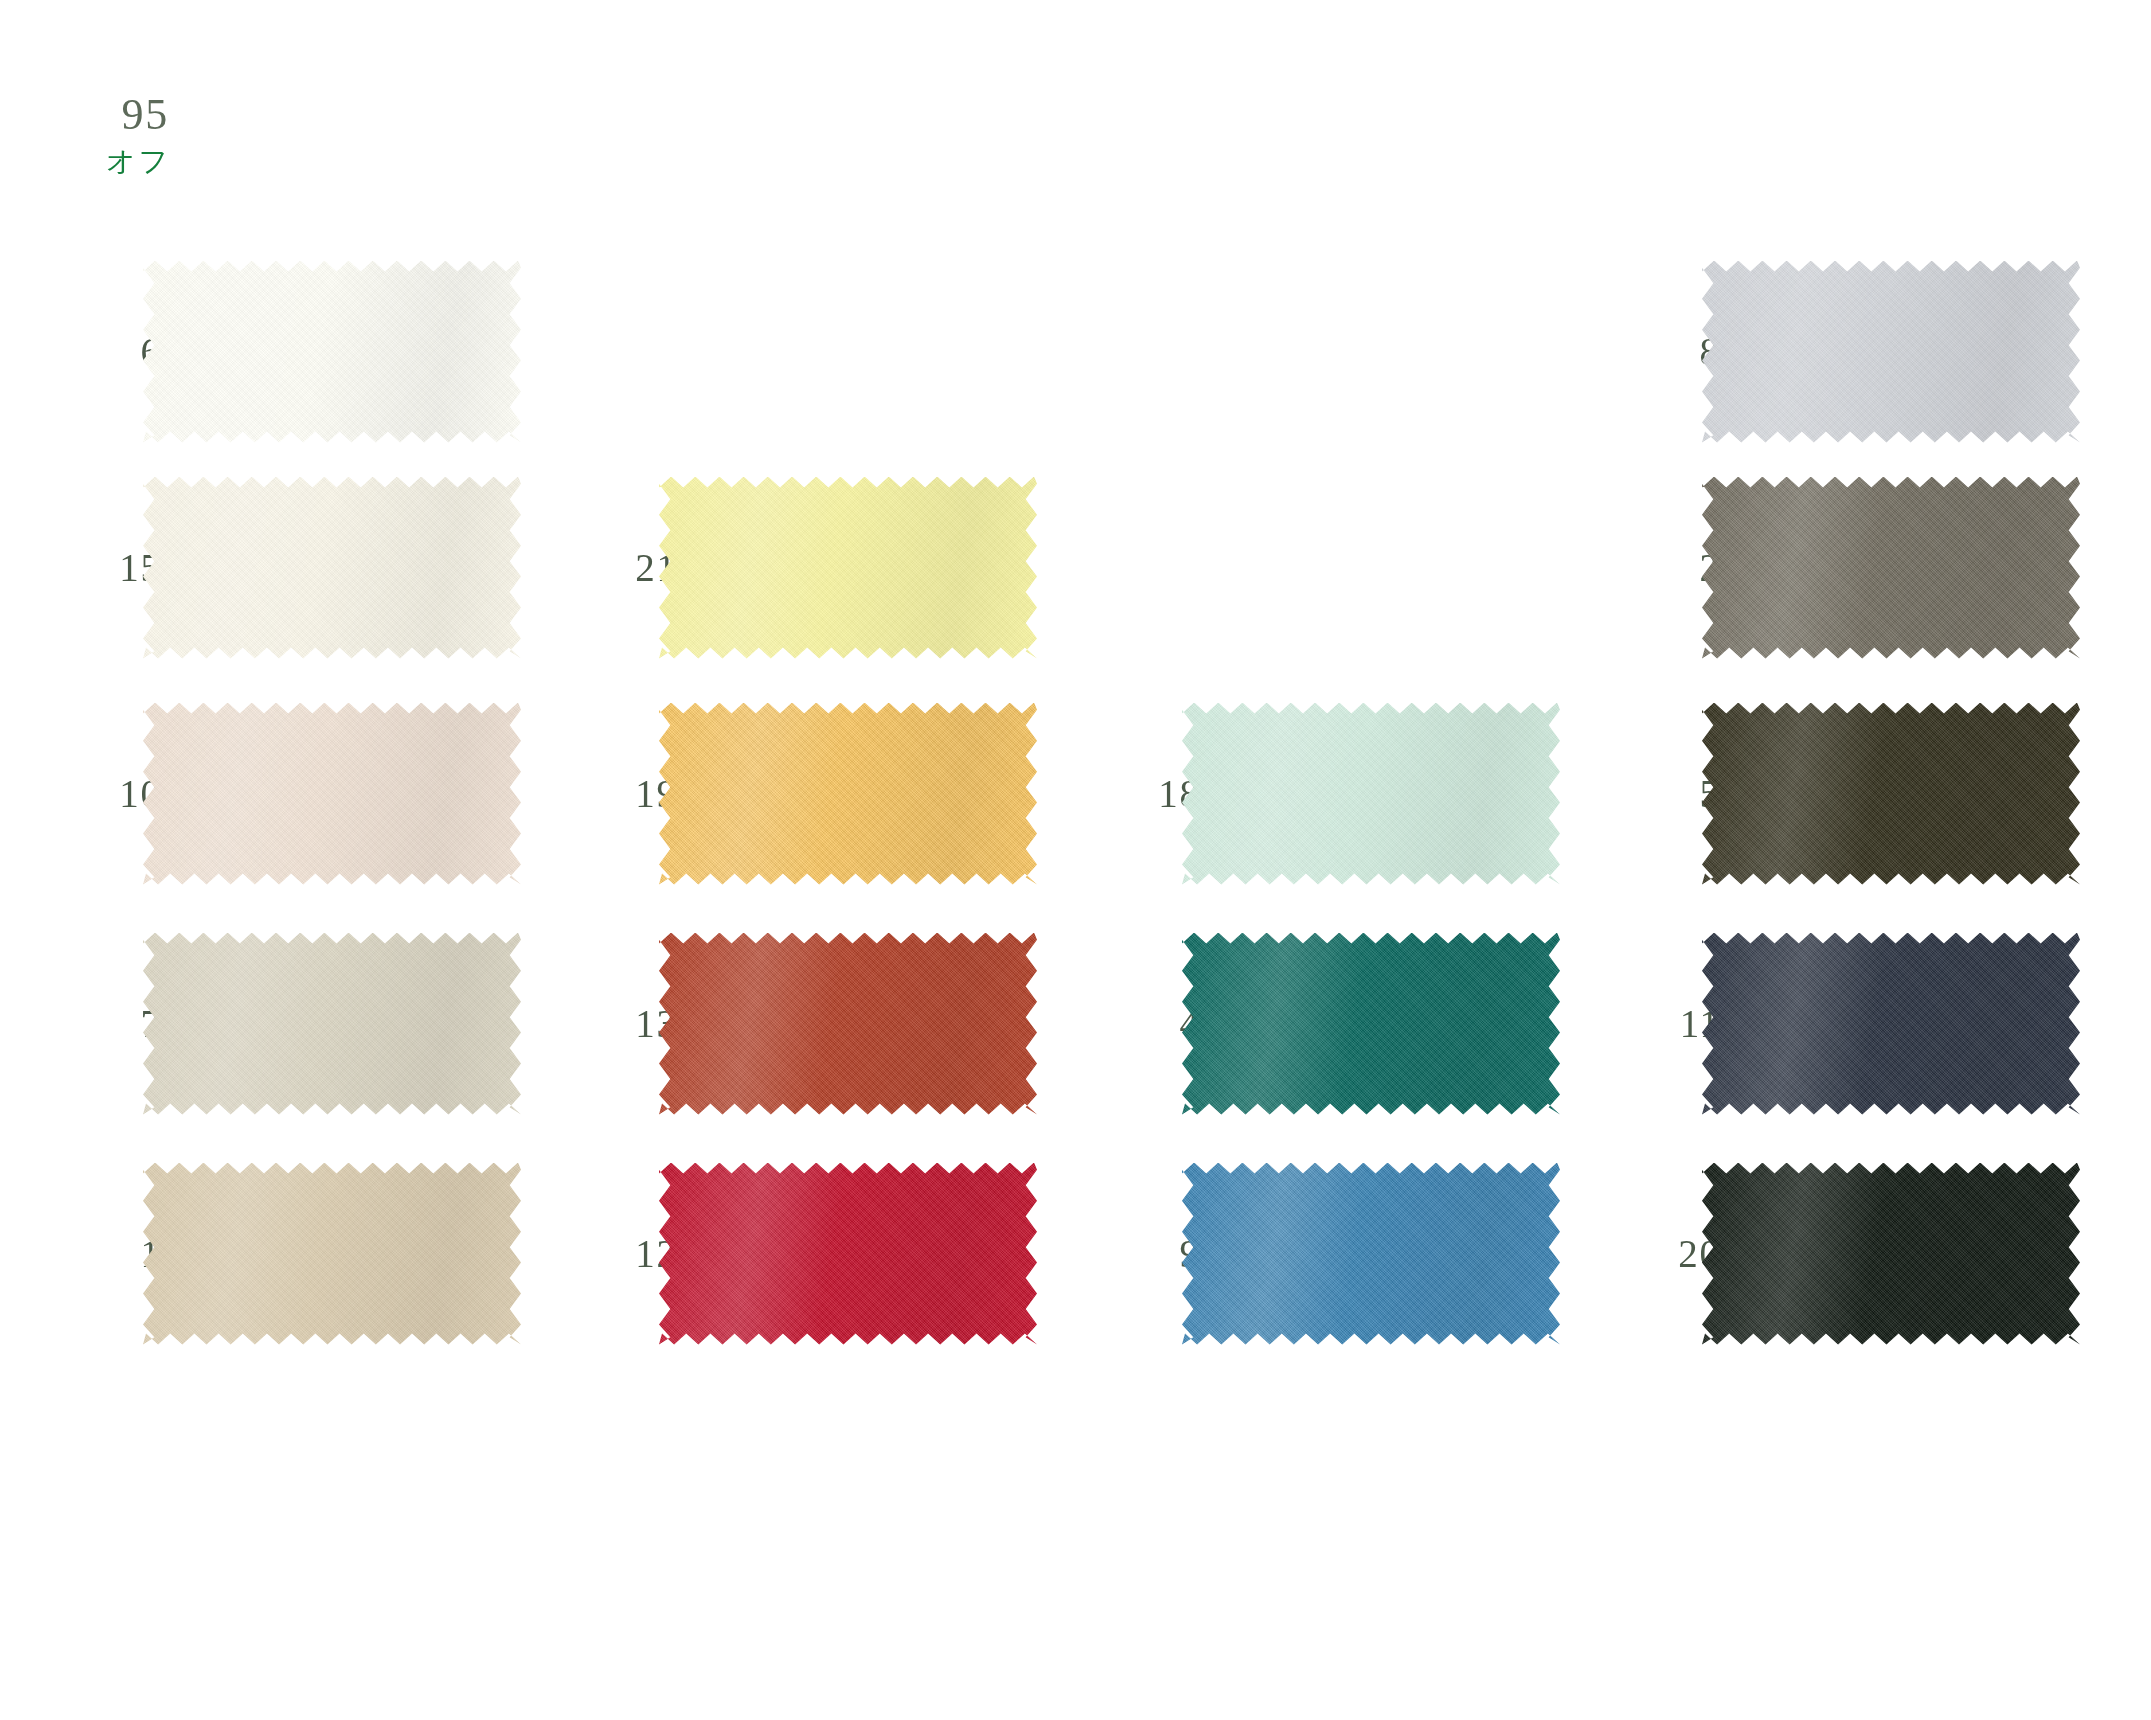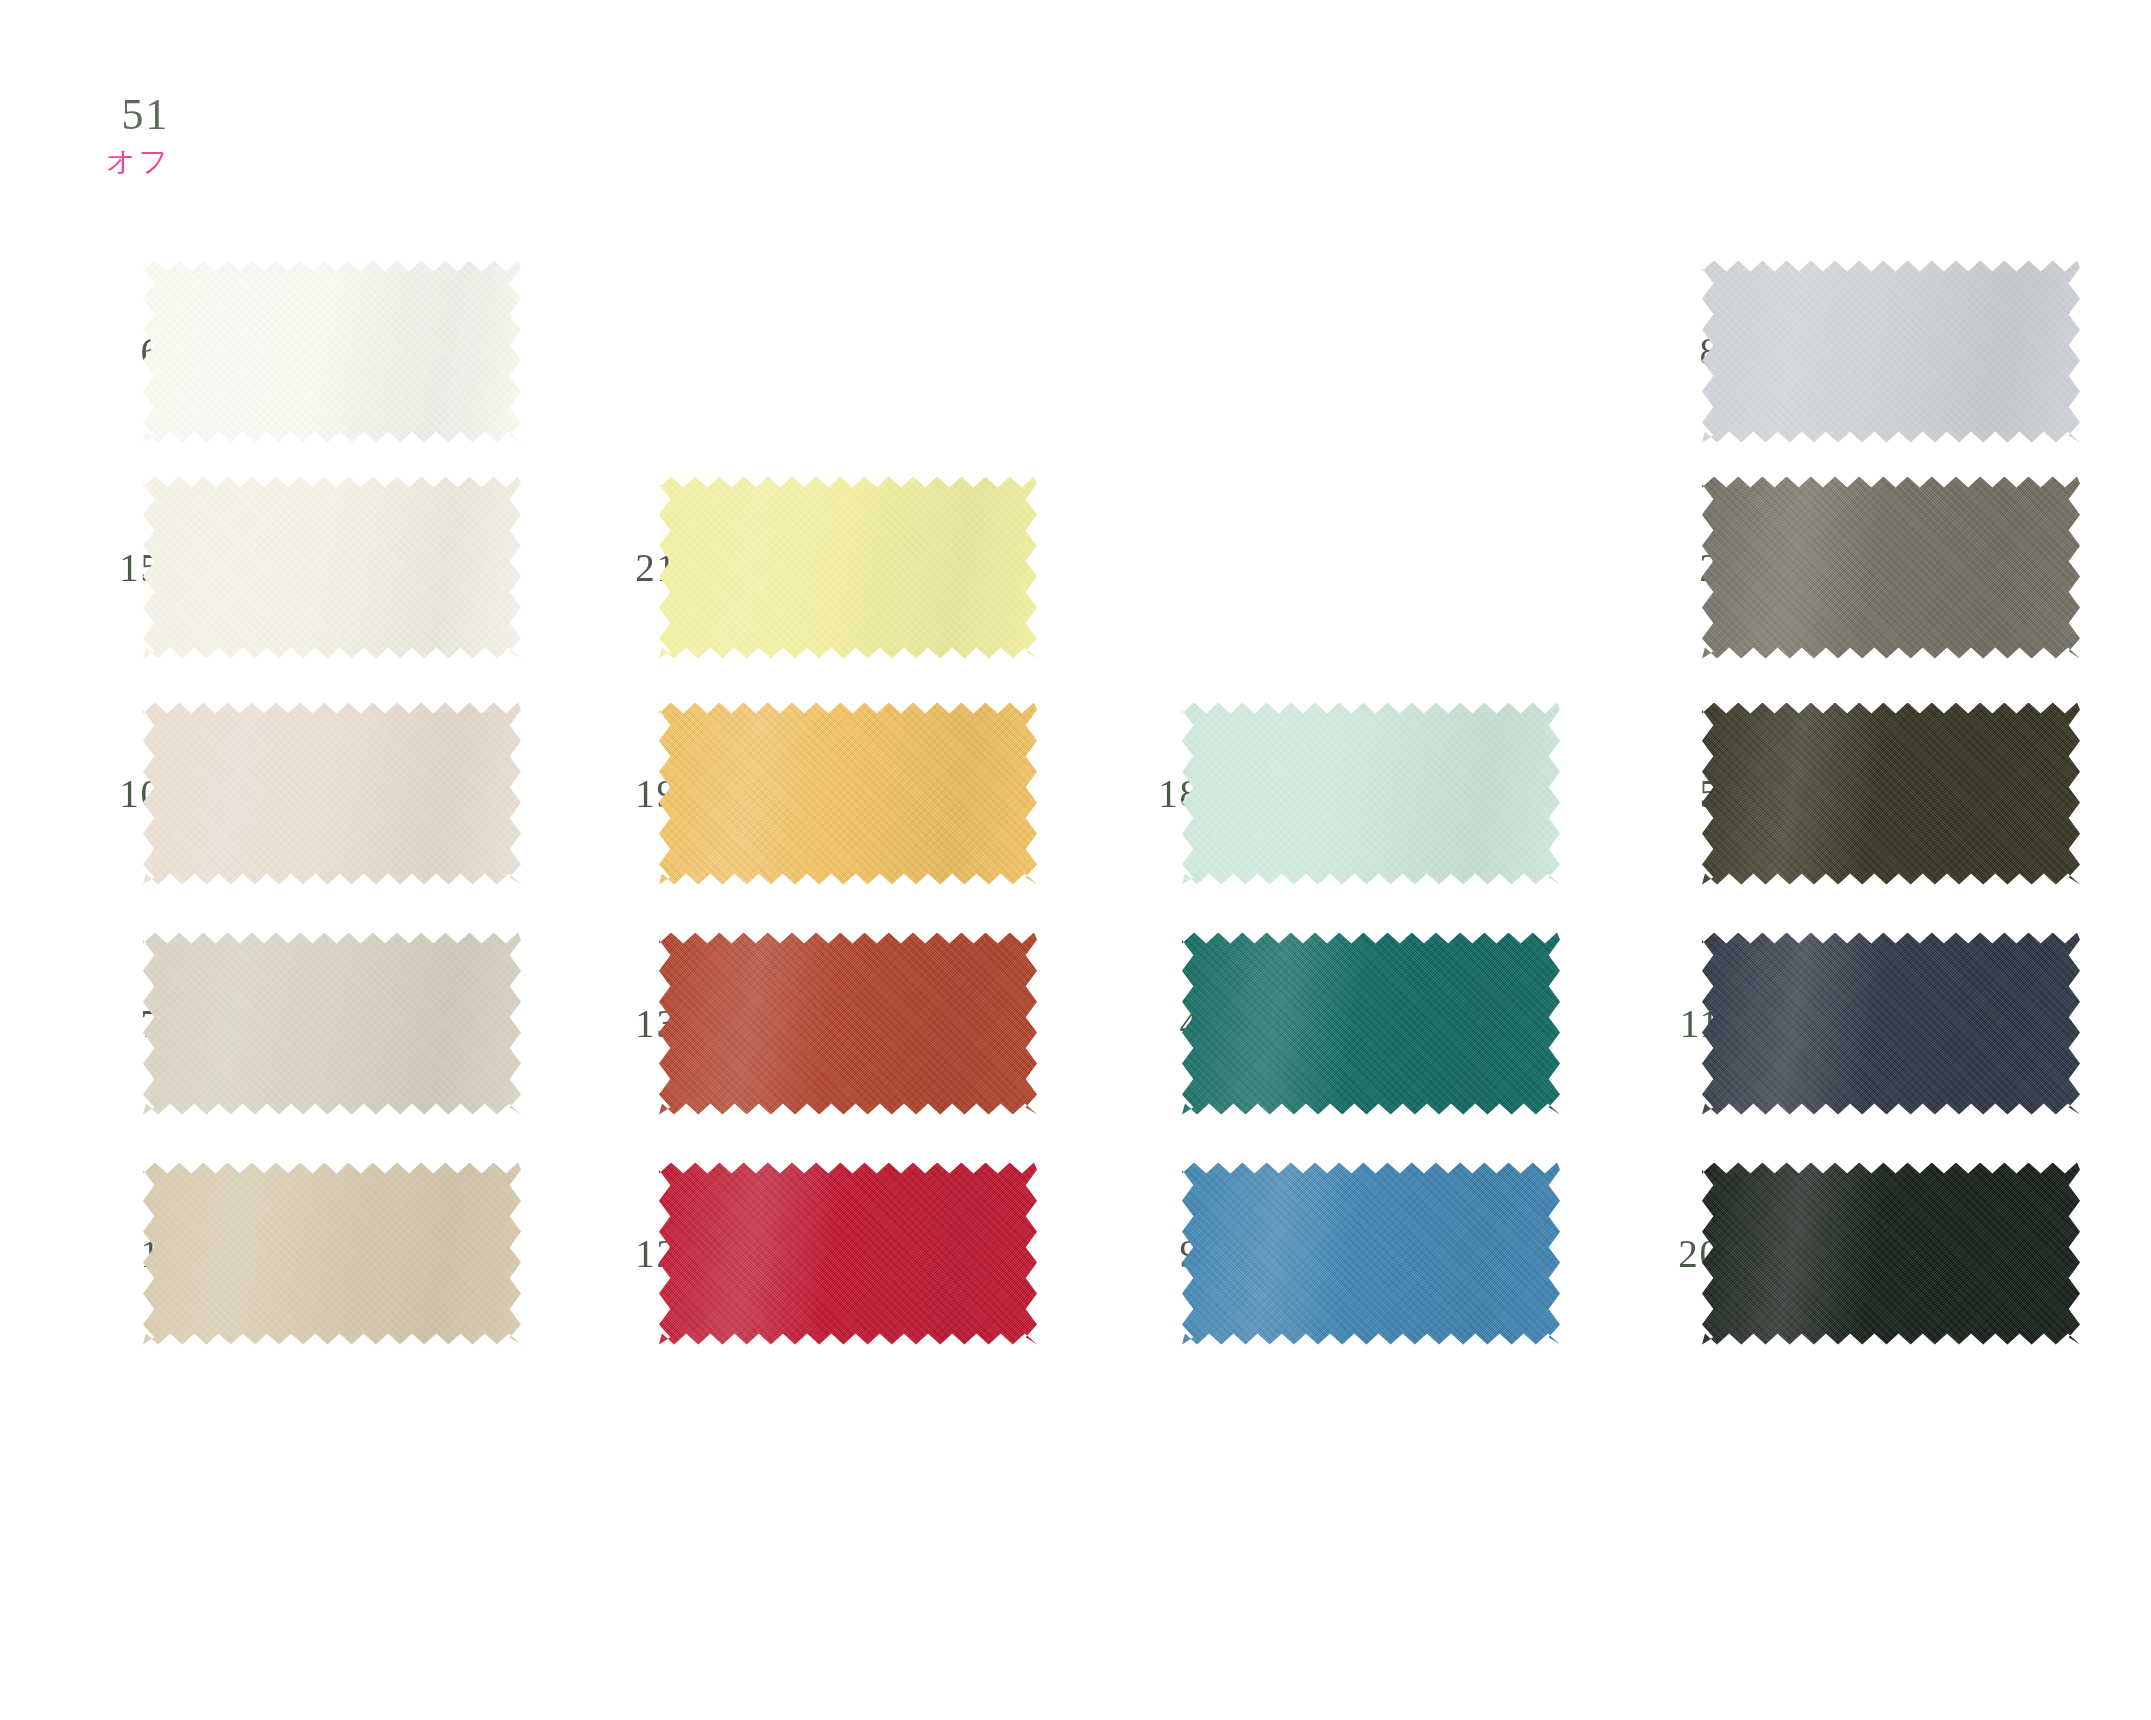--- a/index.html
+++ b/index.html
@@ -30,21 +30,21 @@
     font-size: 44px;
     color: #5d6a5a;
     letter-spacing: 1.9px;
     line-height: 1.0;
     display: block;
     padding-left: 17.4px;
   }
   #card-header .card-subtitle {
     font-family: "DejaVu Sans", "Liberation Sans", sans-serif;
     font-size: 29px;
-    color: #ec4899;
+    color: #15803d;
     letter-spacing: 2.9px;
     line-height: 1.25;
     display: block;
     margin-top: 5.8px;
     padding-left: 1.9px;
   }
 
   
   .swatch-column {
     position: absolute;
@@ -156,21 +156,21 @@
   
   #column-1 { left: 102px; }
   #column-2 { left: 618px; }
   #column-3 { left: 1141px; }
   #column-4 { left: 1661px; }
 </style>
 </head>
 <body>
 
 <div id="card-header">
-  <span class="card-number">51</span>
+  <span class="card-number">95</span>
   <span class="card-subtitle">オフ</span>
 </div>
 
 <div class="swatch-column" id="column-1">
     <div class="swatch-row" style="top: 257px;">
       <div class="swatch-label">6</div>
       <div class="swatch-chip pale">
         <div class="chip-body" style="background: rgb(253, 253, 246);">
           <div class="chip-sheen"></div>
         </div>

